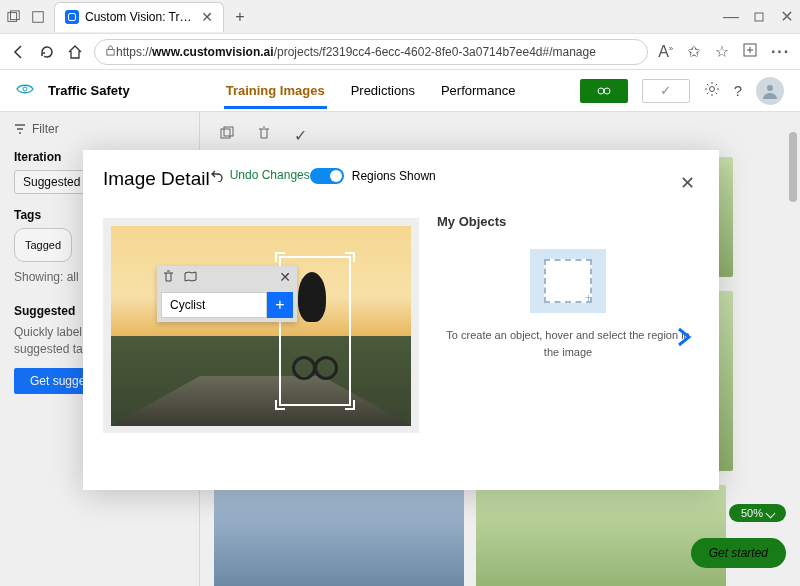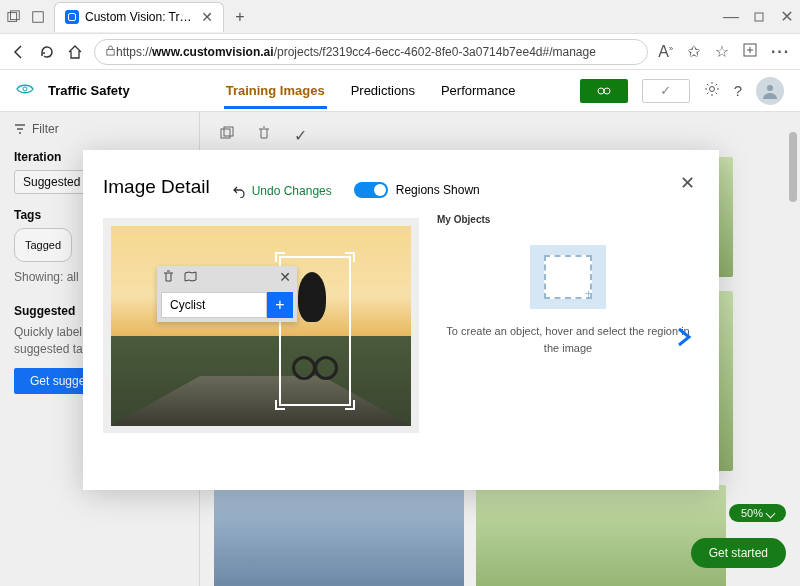--- a/index.html
+++ b/index.html
@@ -53,30 +53,30 @@
   .content { flex:1; padding: 10px 14px; position: relative; background:#fafafa; overflow:hidden; }
   .toolbar { display:flex; gap:24px; color:#555; padding:4px 6px 12px; }
   .thumb-row { display:flex; gap:12px; }
   .thumb { width:165px; height:120px; background:#9aa; border-radius:2px; }
   .thumb.t1 { background:linear-gradient(#cfe8b0,#8fb36a); }
   .thumb.t2 { background:linear-gradient(#d8c490,#a08040); }
   .thumb.t3 { background:linear-gradient(#b0c8e0,#6080a0); }
   .thumb-row2 { margin-top:14px; }
   .prog-pill { position:absolute; right:14px; bottom:64px; background:#107c10; color:#fff; padding:3px 12px; font-size:11px; border-radius:10px; display:flex; align-items:center; gap:4px; }
   .prog-pill::after { content:""; width:6px;height:6px;border-right:1.5px solid #fff;border-bottom:1.5px solid #fff;transform:rotate(45deg); }
-  .getstarted { position:absolute; right:14px; bottom:18px; background:#107c10; color:#ffffff; padding:8px 18px; font-size:12px; border-radius:16px; }
+  .getstarted { position:absolute; right:14px; bottom:18px; background:#107c10; color:#000000; padding:8px 18px; font-size:12px; border-radius:16px;font-style:italic; }
   .scrollbar { position:absolute; right:2px; top:0; width:10px; height:100%; }
   .scrollbar .thumbv { position:absolute; right:1px; top:20px; width:8px; height:70px; background:#c0c0c0; border-radius:4px; }
 
   
   .scrim { position:absolute; inset:0; background:rgba(120,120,120,.08); }
 
   
   .modal { position:absolute; left:83px; top:150px; width:636px; height:340px; background:#fff; box-shadow:0 4px 30px rgba(0,0,0,.2); display:flex; flex-direction:column; }
-  .mhdr { display:flex; align-items:flex-end; padding:18px 20px 12px; gap:22px; }
+  .mhdr { display:flex; align-items:flex-start; padding:18px 20px 12px; }
   .mtitle { font-size:19px; font-weight:400; }
   .undo { display:flex; align-items:center; gap:6px; font-size:12px; color:#15803d; }
   .toggle { display:flex; align-items:center; gap:8px; font-size:12px; }
   .switch { width:34px; height:16px; background:#0d8af0; border-radius:10px; position:relative; }
   .switch::after { content:""; position:absolute; right:2px; top:2px; width:12px; height:12px; background:#fff; border-radius:50%; }
   .mclose { margin-left:auto; font-size:18px; color:#555; padding:4px; }
 
   .mbody { display:flex; flex:1; padding: 0 20px 20px; gap:18px; }
   .imgwrap { width:316px; background:#eee; height:215px; position:relative; margin-top:8px; display:flex; align-items:center; justify-content:center; }
   .photo { width:300px; height:200px; position:relative; overflow:hidden; }
@@ -95,21 +95,21 @@
   .bbox .h.br { right:-6px; bottom:-6px; border-left:none; border-top:none; }
 
   .tagpop { position:absolute; left:46px; top:40px; width:140px; background:#ddd; box-shadow:0 2px 6px rgba(0,0,0,.2); }
   .tagpop-hdr { height:22px; display:flex; align-items:center; padding:0 6px; gap:10px; color:#444; }
   .tagpop-hdr .cls { margin-left:auto; font-size:14px; }
   .tagpop-inp { display:flex; padding:4px; background:#ddd; }
   .tagpop-inp .txt { flex:1; background:#fff; padding:5px 8px; font-size:12px; border:1px solid #ccc; }
   .tagpop-inp .add { width:26px; background:#0d6efd; color:#fff; display:flex; align-items:center; justify-content:center; font-size:16px; }
 
   .right { flex:1; padding-top:4px; }
-  .rtitle { font-size:10px; font-weight:600; color:#333; margin-bottom:20px; }
+  .rtitle { font-size:13px; font-weight:600; color:#333; margin-bottom:20px; }
   .dropzone { width:76px; height:64px; background:#d5e6f5; margin:0 auto 14px; display:flex; align-items:center; justify-content:center; }
   .dropzone .inner { width:48px; height:44px; border:2px dashed #9ab8d0; background:#fff; position:relative; }
   .dropzone .inner::after { content:"+"; position:absolute; right:-2px; bottom:-4px; color:#9ab8d0; font-size:12px; }
   .rhint { font-size:11px; color:#555; text-align:center; line-height:1.5; padding:0 8px; }
   .nextarrow { position:absolute; right:6px; top:50%; transform:translateY(-50%); color:#0d6efd; font-size:24px; }
 </style>
 </head>
 <body>
 
 <div class="titlebar">

